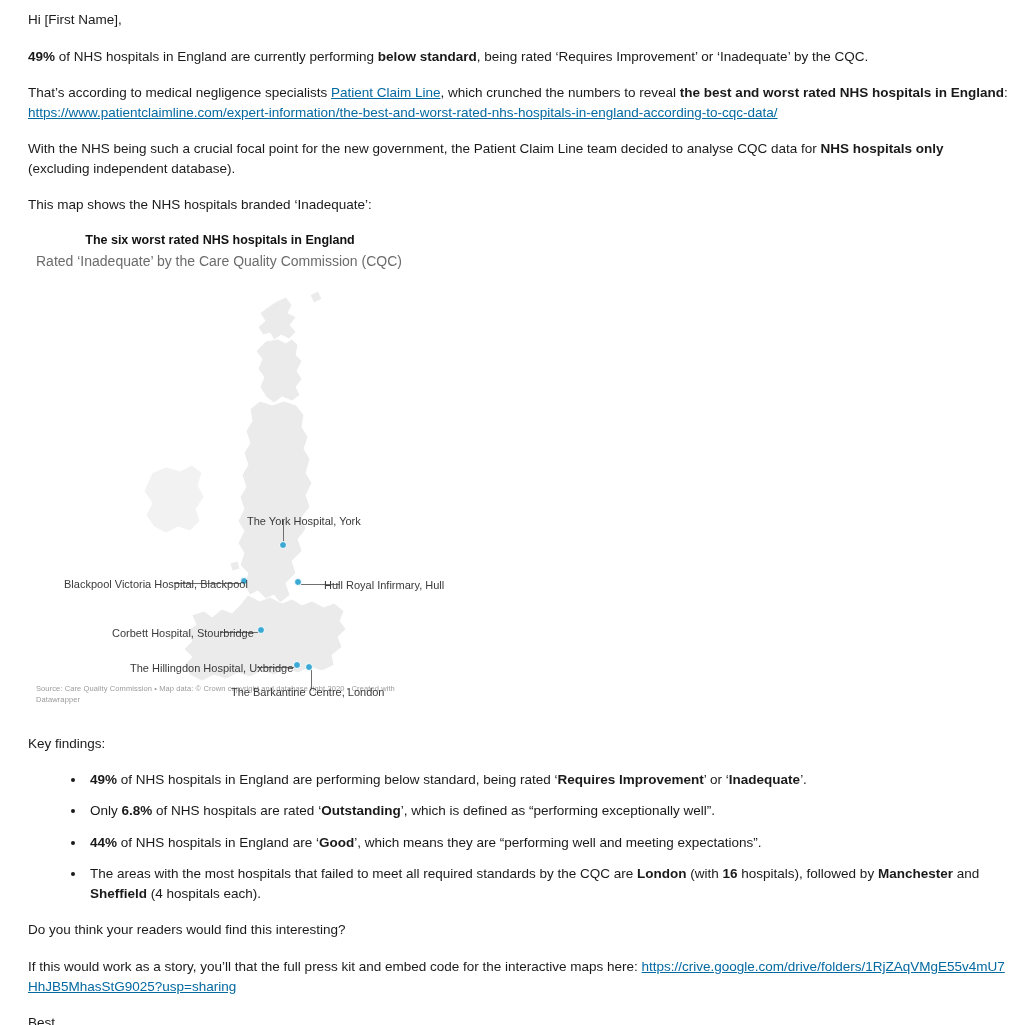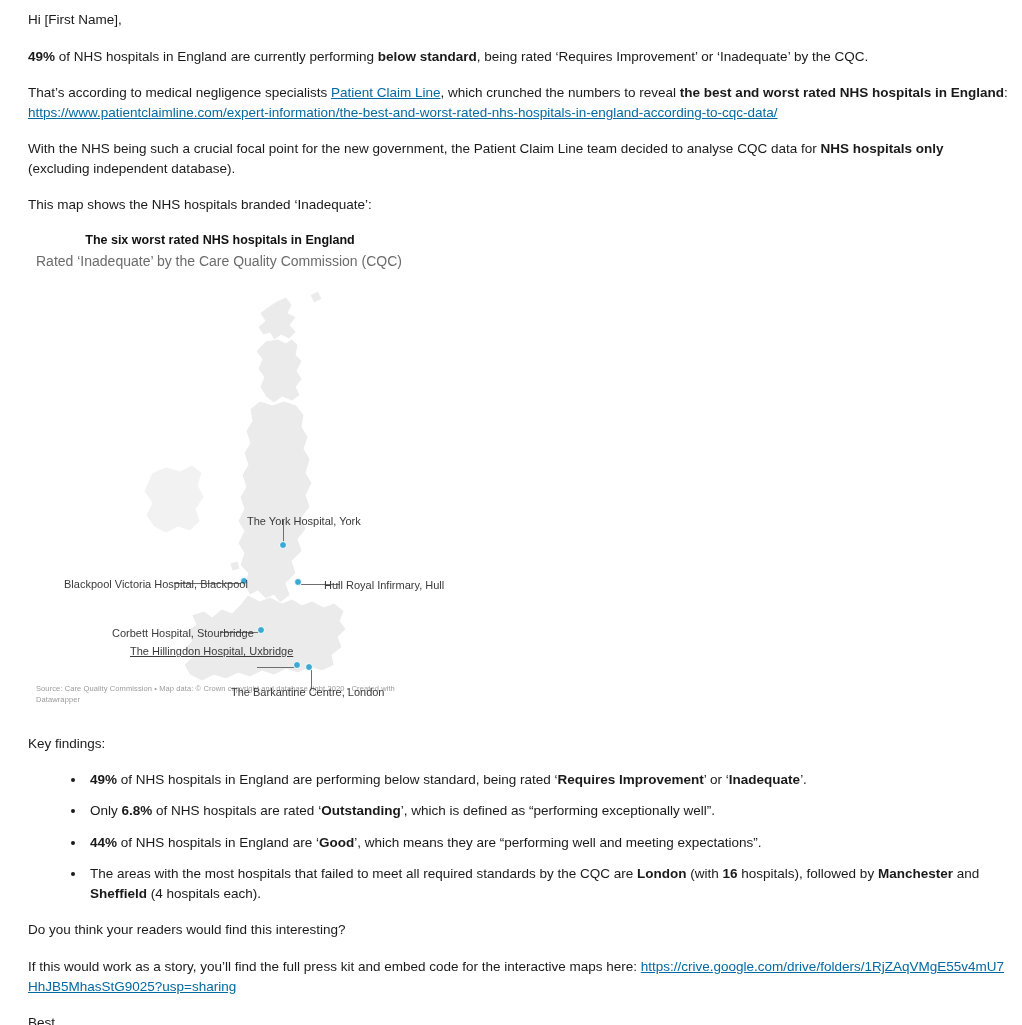--- a/index.html
+++ b/index.html
@@ -148,38 +148,38 @@
       <div class="pin" style="left:206px; top:300px;"></div>
       <div class="pin" style="left:260px; top:301px;"></div>
       <div class="pin" style="left:223px; top:349px;"></div>
       <div class="pin" style="left:259px; top:384px;"></div>
       <div class="pin" style="left:271px; top:386px;"></div>
 
       <div class="lbl" style="left:213px; top:237px;">The York Hospital, York</div>
       <div class="lbl" style="left:30px; top:300px;">Blackpool Victoria Hospital, Blackpool</div>
       <div class="lbl" style="left:290px; top:301px;">Hull Royal Infirmary, Hull</div>
       <div class="lbl" style="left:78px; top:349px;">Corbett Hospital, Stourbridge</div>
-      <div class="lbl" style="left:96px; top:367px;text-decoration:underline;">The Hillingdon Hospital, Uxbridge</div>
+      <div class="lbl" style="left:96px; top:384px;">The Hillingdon Hospital, Uxbridge</div>
       <div class="lbl" style="left:197px; top:408px;">The Barkantine Centre, London</div>
     </div>
 
     <div class="fig-source">Source: Care Quality Commission • Map data: © Crown copyright and database right 2020  • Created with Datawrapper</div>
   </div>
 
   <div style="height:28px;"></div>
 
   <p class="tight">Key findings:</p>
 
   <ul class="findings">
     <li><b>49%</b><span> of NHS hospitals in England are performing below standard, being rated ‘</span><b>Requires Improvement</b><span>’ or ‘</span><b>Inadequate</b><span>’.</span></li>
     <li><span>Only </span><b>6.8%</b><span> of NHS hospitals are rated ‘</span><b>Outstanding</b><span>’, which is defined as “performing exceptionally well”.</span></li>
     <li><b>44%</b><span> of NHS hospitals in England are ‘</span><b>Good</b><span>’, which means they are “performing well and meeting expectations”.</span></li>
     <li><span>The areas with the most hospitals that failed to meet all required standards by the CQC are </span><b>London</b><span> (with </span><b>16</b><span> hospitals), followed by </span><b>Manchester</b><span> and </span><b>Sheffield</b><span> (4 hospitals each).</span></li>
   </ul>
 
   <p class="para">Do you think your readers would find this interesting?</p>
 
-  <p class="para"><span>If this would work as a story, you’ll find the full press kit and embed code for the interactive maps here: </span><a href="#">https://crive.google.com/drive/folders/1RjZAqVMgE55v4mU7HhJB5MhasStG9025?usp=sharing</a></p>
+  <p class="para"><span>If this would work as a story, you’ll that the full press kit and embed code for the interactive maps here: </span><a href="#">https://crive.google.com/drive/folders/1RjZAqVMgE55v4mU7HhJB5MhasStG9025?usp=sharing</a></p>
 
   <p class="sig">Best,</p>
   <p class="sig">Luke Doyle</p>
 
 </div>
 
 </body></html>

